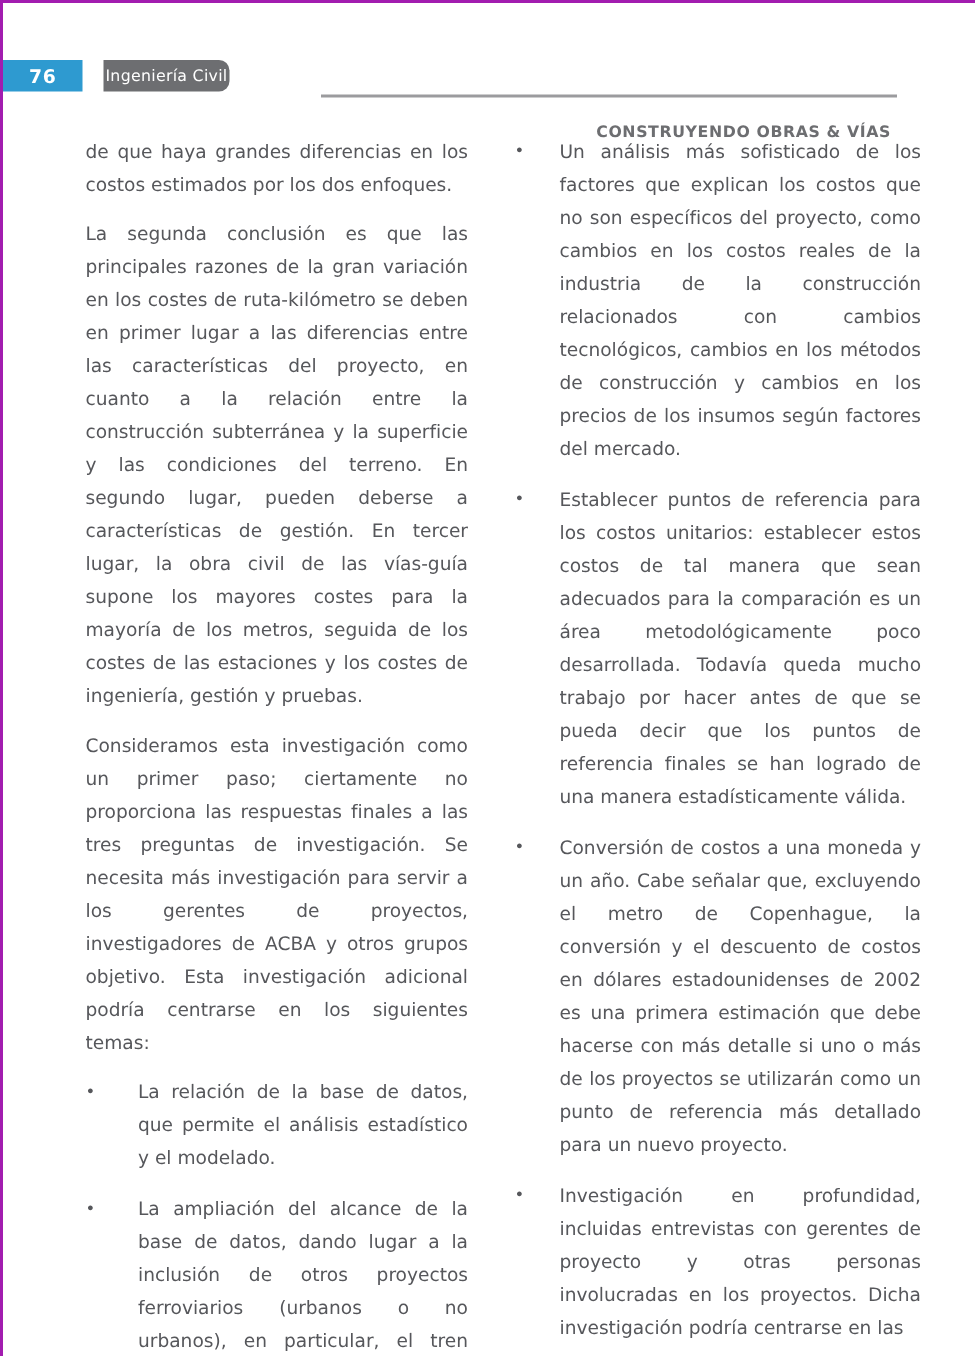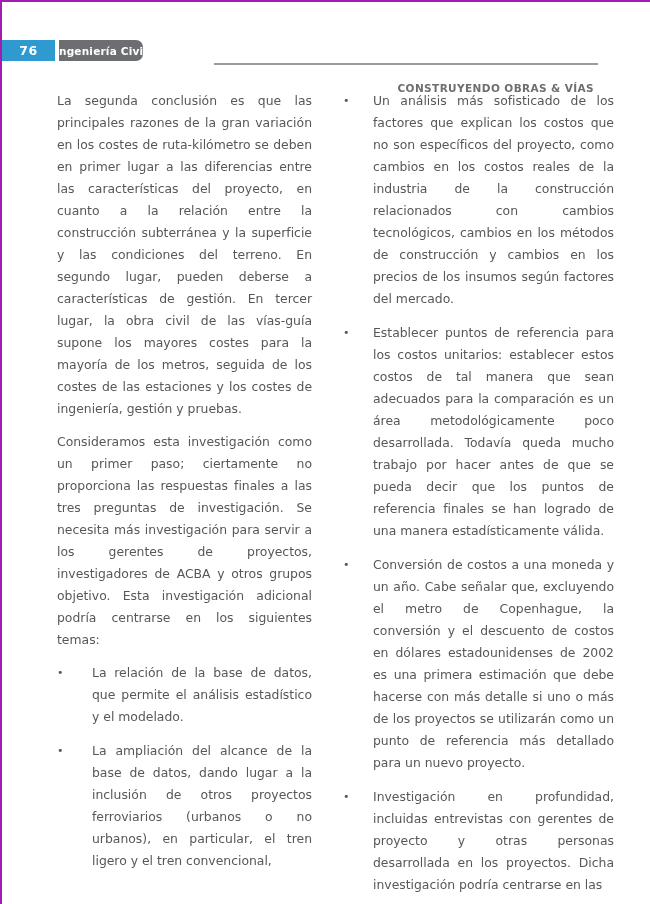--- a/index.html
+++ b/index.html
@@ -21,25 +21,25 @@
   .page-num {
     position: absolute; left: 0; top: 38px;
     width: 53px; height: 21px;
     background: var(--accent-blue, #2e9ad0);
     color: #ffffff;
     font-size: 12.5px; font-weight: bold;
     display: flex; align-items: center; justify-content: center;
     letter-spacing: 0.5px;
   }
   .section-tab {
-    position: absolute; left: 57px; top: 38px;
+    position: absolute; left: 67px; top: 38px;
     width: 84px; height: 21px;
     background: var(--tab-gray, #6d6e71);
     color: #ffffff;
-    font-size: 10.5px; font-weight: bold;
+    font-size: 10.5px; font-weight: normal;
     border-radius: 0 7px 7px 0;
     display: flex; align-items: center; justify-content: center;
     letter-spacing: 0.2px;
     white-space: nowrap;
   }
   .running-title {
     position: absolute; top: 42px; right: 56px;
     font-size: 10.5px; font-weight: bold;
     color: var(--tab-gray, #6d6e71);
     letter-spacing: 0.4px;
@@ -91,20 +91,21 @@
     <div class="section-tab">
       <span>Ingeniería Civil</span>
     </div>
     <div class="running-title">CONSTRUYENDO OBRAS &amp; VÍAS</div>
     <div class="header-rule"></div>
   </header>
 
   <main>
 
     <section class="col col-left">
+      <p class="para">de que haya grandes diferencias en los costos estimados por los dos enfoques.</p>
       <p class="para">La segunda conclusión es que las principales razones de la gran variación en los costes de ruta-kilómetro se deben en primer lugar a las diferencias entre las características del proyecto, en cuanto a la relación entre la construcción subterránea y la superficie y las condiciones del terreno. En segundo lugar, pueden deberse a características de gestión. En tercer lugar, la obra civil de las vías-guía supone los mayores costes para la mayoría de los metros, seguida de los costes de las estaciones y los costes de ingeniería, gestión y pruebas.</p>
       <p class="para">Consideramos esta investigación como un primer paso; ciertamente no proporciona las respuestas finales a las tres preguntas de investigación. Se necesita más investigación para servir a los gerentes de proyectos, investigadores de ACBA y otros grupos objetivo. Esta investigación adicional podría centrarse en los siguientes temas:</p>
 
       <div class="bullet">
         <span class="marker">•</span>
         <span class="btext">La relación de la base de datos, que permite el análisis estadístico y el modelado.</span>
       </div>
       <div class="bullet">
         <span class="marker">•</span>
         <span class="btext">La ampliación del alcance de la base de datos, dando lugar a la inclusión de otros proyectos ferroviarios (urbanos o no urbanos), en particular, el tren ligero y el tren convencional,</span>
@@ -119,18 +120,18 @@
       <div class="bullet">
         <span class="marker">•</span>
         <span class="btext">Establecer puntos de referencia para los costos unitarios: establecer estos costos de tal manera que sean adecuados para la comparación es un área metodológicamente poco desarrollada. Todavía queda mucho trabajo por hacer antes de que se pueda decir que los puntos de referencia finales se han logrado de una manera estadísticamente válida.</span>
       </div>
       <div class="bullet">
         <span class="marker">•</span>
         <span class="btext">Conversión de costos a una moneda y un año. Cabe señalar que, excluyendo el metro de Copenhague, la conversión y el descuento de costos en dólares estadounidenses de 2002 es una primera estimación que debe hacerse con más detalle si uno o más de los proyectos se utilizarán como un punto de referencia más detallado para un nuevo proyecto.</span>
       </div>
       <div class="bullet">
         <span class="marker">•</span>
-        <span class="btext">Investigación en profundidad, incluidas entrevistas con gerentes de proyecto y otras personas desarrollada en los proyectos. Dicha investigación podría centrarse en las</span>
+        <span class="btext">Investigación en profundidad, incluidas entrevistas con gerentes de proyecto y otras personas involucradas en los proyectos. Dicha investigación podría centrarse en las</span>
       </div>
     </section>
 
   </main>
 </div>
 
 </body></html>

